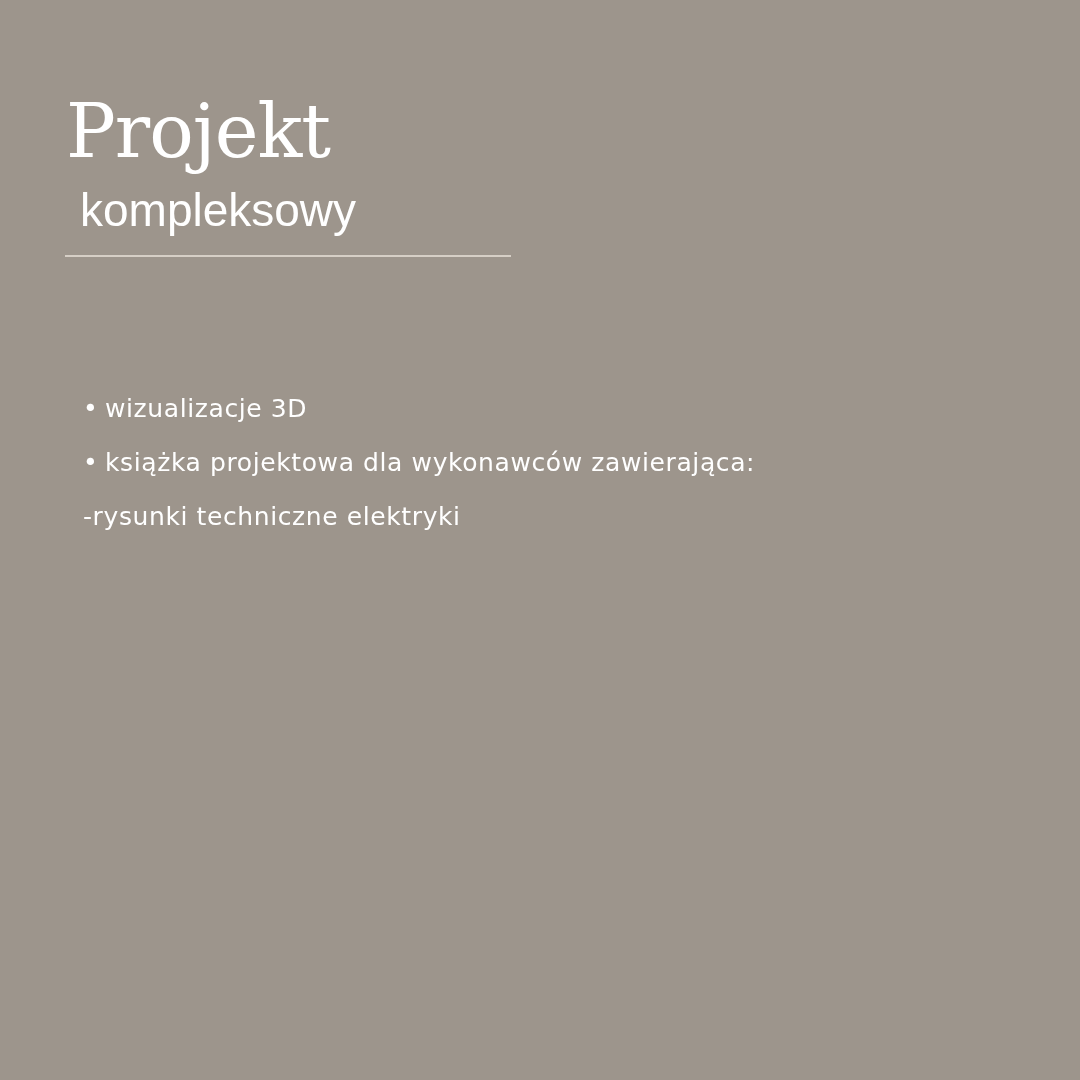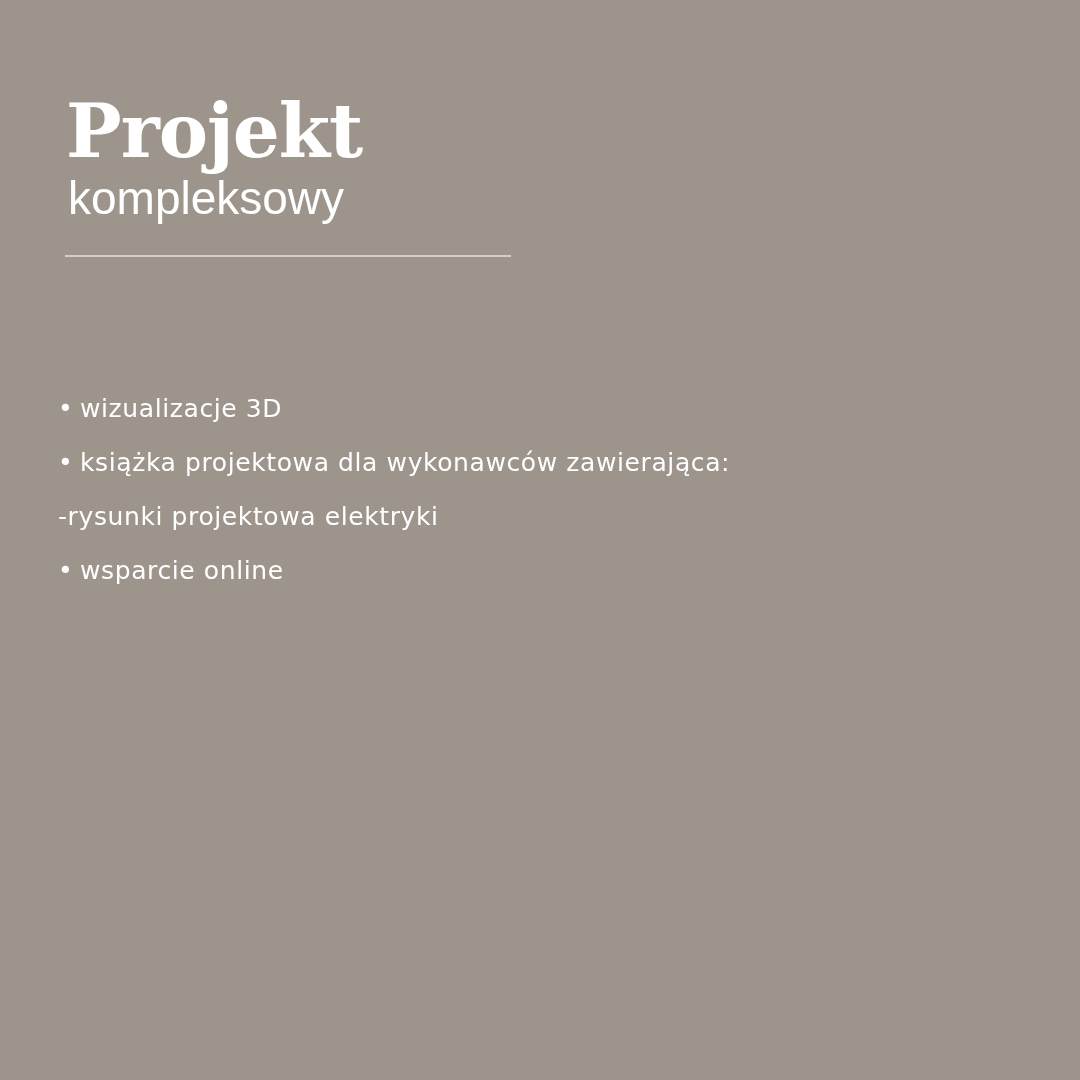--- a/index.html
+++ b/index.html
@@ -12,36 +12,36 @@
       background: #9d958c;
       position: relative;
       overflow: hidden;
       color: #ffffff;
     }
     .title {
       position: absolute;
       left: 66px;
       top: 86px;
       font-family: "DejaVu Serif", "Liberation Serif", serif;
-      font-weight: 700;
+      font-weight: 400;
       font-size: 74px;
       line-height: 90px;
       letter-spacing: -1px;
       margin: 0;
     }
     .subtitle {
       position: absolute;
       left: 68px;
       top: 170px;
       font-family: "Liberation Sans", "DejaVu Sans", sans-serif;
       font-weight: 300;
       font-size: 46px;
       line-height: 56px;
       letter-spacing: 0px;
-      margin: 0;
+      margin: 12px;
     }
     .divider {
       position: absolute;
       left: 65px;
       top: 255px;
       width: 446px;
       height: 2px;
       background: #d6cfc6;
     }
     .list {
@@ -52,31 +52,31 @@
       padding: 0;
       list-style: none;
       font-family: "DejaVu Sans", "Liberation Sans", sans-serif;
       font-size: 25px;
       line-height: 54px;
       letter-spacing: 0.6px;
     }
     .list li {
       height: 54px;
       white-space: nowrap;
+      margin-left: 25px;
     }
     .bullet {
       display: inline-block;
       width: 22px;
     }
   </style>
 </head>
 <body>
 
 <h1 class="title">Projekt</h1>
 <h2 class="subtitle">kompleksowy</h2>
 <div class="divider"></div>
 
 <ul class="list">
   <li><span class="bullet">•</span><span>wizualizacje 3D</span></li>
   <li><span class="bullet">•</span><span>książka projektowa dla wykonawców zawierająca:</span></li>
-  <li><span>-rysunki projektowa elektryki</span></li>
-  <li><span class="bullet">•</span><span>wsparcie online</span></li>
+  <li><span>-rysunki techniczne elektryki</span></li>
 </ul>
 
 </body></html>

